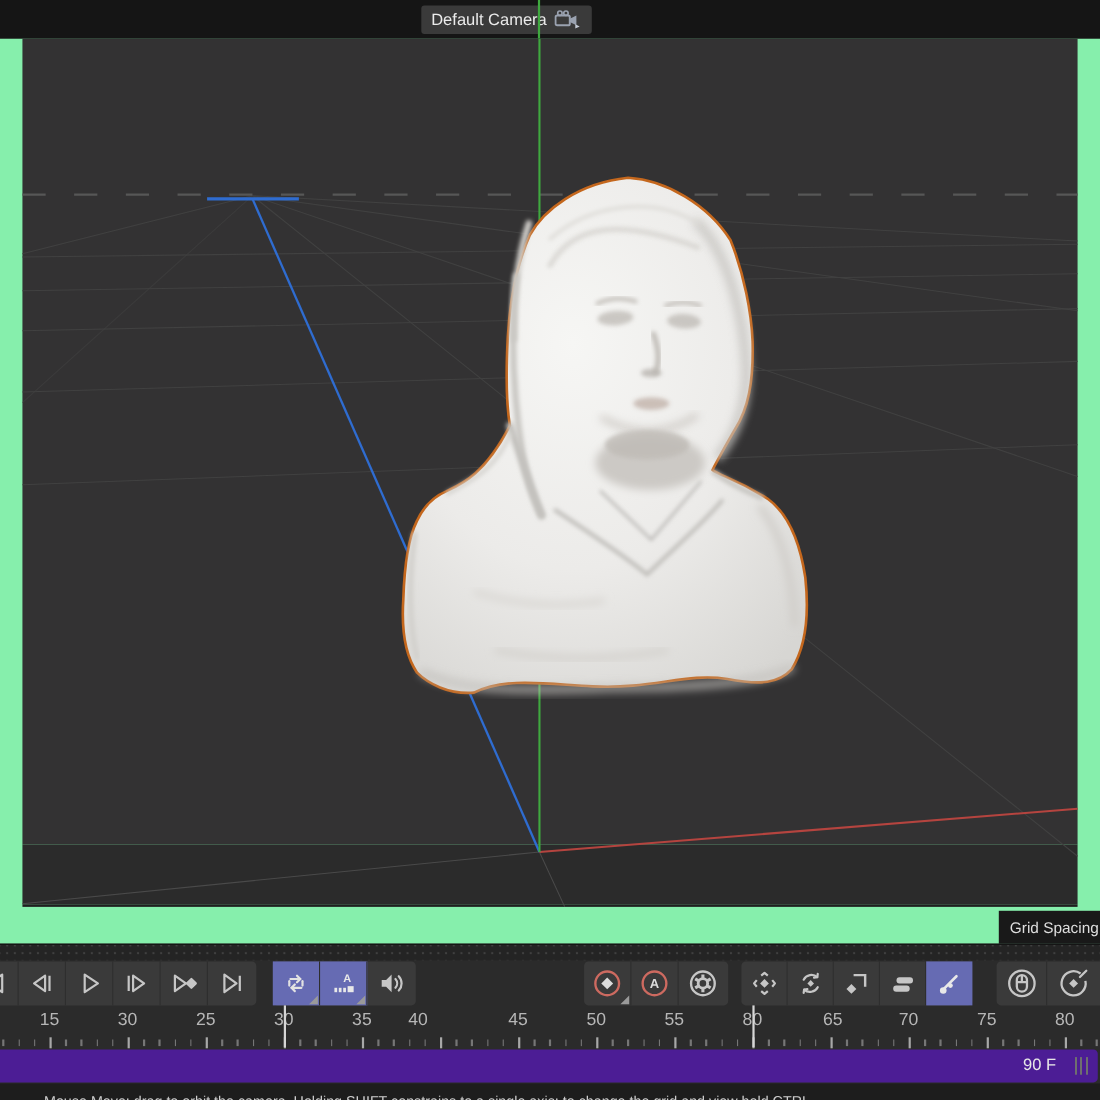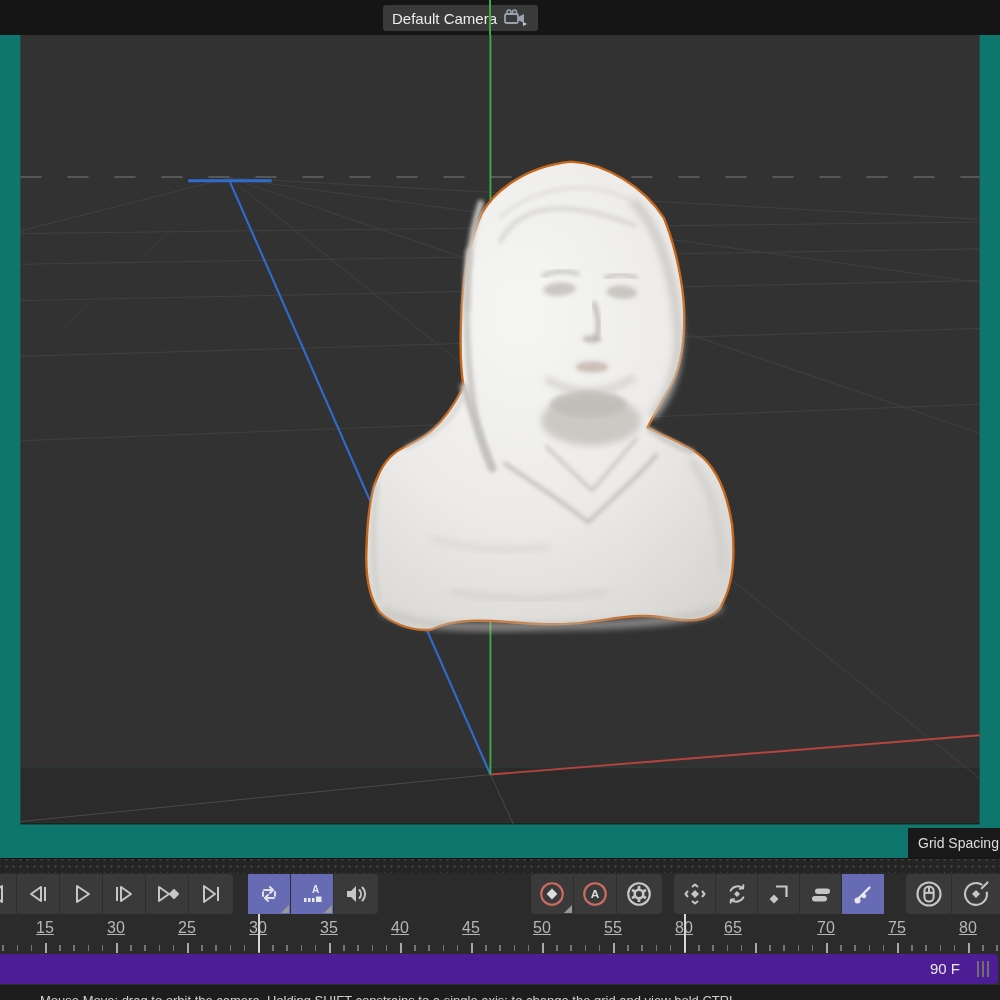--- a/index.html
+++ b/index.html
@@ -9,21 +9,21 @@
   #stage { position:relative; width:1000px; height:1000px; }
 
   
   #topbar { left:0; top:0; width:1000px; height:35px; background:#151515; z-index:4; }
   #cam-label { left:383px; top:5px; height:26px; background:#3a3a3a; border-radius:3px;
                display:flex; align-items:center; gap:7px; padding:0 9px; z-index:5; }
   #cam-label span { color:#ebebeb; font-size:15px; white-space:nowrap; }
   #green-top { left:489px; top:0; width:2px; height:35px; background:#3fa93f; z-index:6; }
 
   
-  #viewport { left:0; top:35px; width:1000px; height:823px; background:#0f766e; z-index:1; }
+  #viewport { left:0; top:35px; width:1000px; height:823px; background:#86efac; z-index:1; }
   #scene { position:absolute; left:0; top:0; }
   #grid-spacing { right:0; top:793px; height:30px; background:#191919; z-index:3;
                   color:#dedede; font-size:14px; line-height:30px; padding-left:10px;
                   width:92px; white-space:nowrap; overflow:hidden; }
 
   
   #animbar { left:0; top:858px; width:1000px; height:142px; background:#2b2b2b; z-index:4; }
   #dots { left:0; top:0; width:1000px; height:15px; background:#242424;
           background-image:radial-gradient(#404040 1.1px, transparent 1.4px);
           background-size:7px 7px; background-position:3px 4px; border-top:1px solid #141414; }
@@ -33,21 +33,21 @@
          border-right:1px solid #2e2e2e; cursor:pointer; }
   .btn:last-child { border-right:none; }
   .btn.active { background:#666bb3; }
   .notch { position:absolute; right:1px; bottom:1px; width:0; height:0;
            border-left:8px solid transparent; border-bottom:8px solid #9a9a9a; }
   #frame-field { left:392px; top:19px; width:126px; height:34px; background:#191919;
                  border-radius:6px; color:#e3e3e3; font-size:15px; text-align:center;
                  line-height:34px; }
   #ruler-labels { left:0; top:58px; width:1000px; height:26px; }
   #ruler-labels span { position:absolute; transform:translateX(-50%); color:#b6b6b6;
-                       font-size:16px; top:3px;text-decoration:underline; }
+                       font-size:16px; top:3px; }
   #ruler-ticks { left:0; top:84px; width:1000px; height:12px; }
   .tick  { position:absolute; width:1.5px; height:6px; top:3px; background:#767676; }
   .tick.major { height:10px; top:1px; background:#a8a8a8; }
   .marker { position:absolute; width:1.5px; height:38px; top:-28px; background:#d6d6d6; }
   #range-bar { left:0; top:96px; width:998px; height:30px; background:#4c1d95;
                border-radius:0 4px 4px 0; }
   #range-end { position:absolute; right:38px; top:0; height:30px; line-height:30px;
                color:#e7e7e7; font-size:15px; }
   #range-grip { position:absolute; right:8px; top:7px; width:13px; height:16px;
                 background:repeating-linear-gradient(90deg,#6f6f6f 0 2px,transparent 2px 5px); }
@@ -347,26 +347,26 @@
           </svg>
       </div>
     </div>
 
     <div id="ruler-labels" class="abs">
         <span style="left: 45px;">15</span>
         <span style="left: 116px;">30</span>
         <span style="left: 187px;">25</span>
         <span style="left: 258px;">30</span>
         <span style="left: 329px;">35</span>
-        <span style="left: 400px;">40</span>
+        <span style="left: 380px;">40</span>
         <span style="left: 471px;">45</span>
         <span style="left: 542px;">50</span>
         <span style="left: 613px;">55</span>
         <span style="left: 684px;">80</span>
-        <span style="left: 733px;">65</span>
+        <span style="left: 757px;">65</span>
         <span style="left: 826px;">70</span>
         <span style="left: 897px;">75</span>
         <span style="left: 968px;">80</span>
       </div>
     <div id="ruler-ticks" class="abs">
         <div class="tick" style="left: 2.4px;"></div>
         <div class="tick" style="left: 16.6px;"></div>
         <div class="tick" style="left: 30.8px;"></div>
         <div class="tick major" style="left: 45px;"></div>
         <div class="tick" style="left: 59.2px;"></div>

